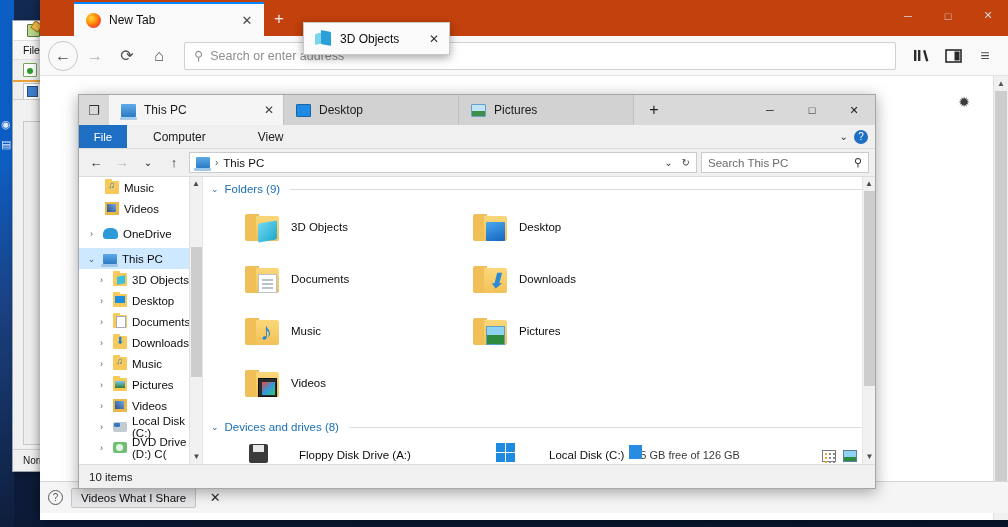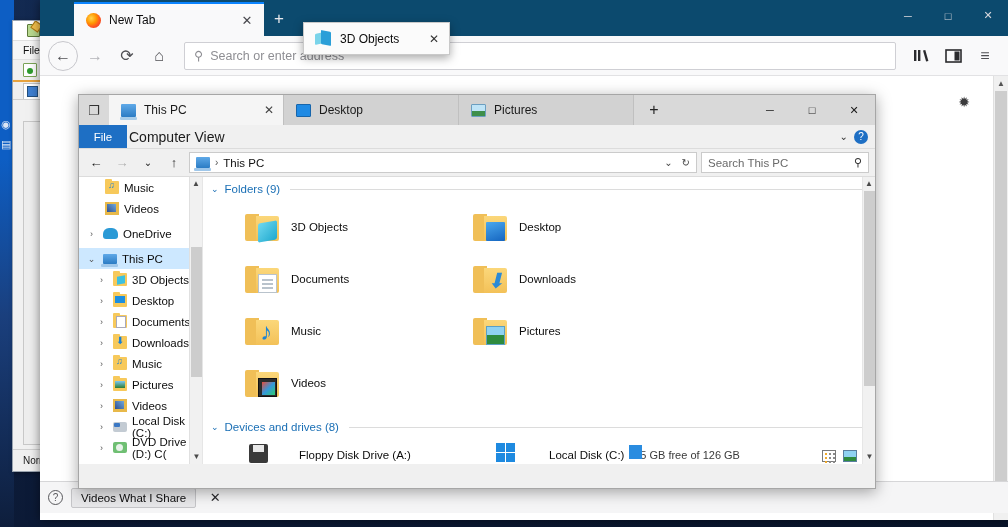--- a/index.html
+++ b/index.html
@@ -85,21 +85,21 @@
     font-size:10px; color:#1a1a1a;
   }
 
   
   .ff {
     position: absolute; left: 40px; top: 0; width: 968px; height: 520px;
     background: #f9f9fa; box-shadow: 0 0 10px rgba(0,0,0,.5);
     overflow: hidden;
   }
   .ff-titlebar {
-    height: 36px; background: #0c4a6e; position: relative; display: flex; align-items: flex-end;
+    height: 36px; background: #c2410c; position: relative; display: flex; align-items: flex-end;
   }
   .ff-tabstrip { display:flex; align-items:flex-end; height:36px; padding-left: 34px; }
   .ff-tab {
     height: 34px; min-width: 190px; background: #f9f9fa; border-top: 2px solid #0a84ff;
     display:flex; align-items:center; gap: 8px; padding: 0 10px 0 12px;
     font-size: 12px; color: #0c0c0d; position: relative;
   }
   .ff-favicon {
     width: 15px; height: 15px; border-radius: 50%;
     background: radial-gradient(circle at 35% 35%, #ffd44d 0%, #ff9500 38%, #ff5722 62%, #e0341a 100%);
@@ -198,21 +198,21 @@
 
   .fe-ribbon {
     height: 24px; background: #f0f0f0; display: flex; align-items: stretch;
     border-bottom: 1px solid #dcdcdc; position: relative;
   }
   .fe-ribbon-file {
     width: 48px; background: #1e6fc4; color: #fff; font-size: 11.5px;
     display:flex; align-items:center; justify-content:center;
   }
   .fe-ribbon-item {
-    padding: 0 2px; font-size: 14px; color: #1a1a1a;
+    padding: 0 26px; font-size: 12px; color: #1a1a1a;
     display: flex; align-items: center;
   }
   .fe-ribbon-right { margin-left:auto; display:flex; align-items:center; gap:6px; padding-right:7px; }
   .fe-chev { font-size: 10px; color: #333; }
   .fe-help {
     width: 14px; height: 14px; border-radius: 50%; background: #1e6fc4; color: #fff;
     font-size: 10px; display:flex; align-items:center; justify-content:center;
   }
 
   .fe-addressrow {
@@ -743,20 +743,23 @@
           <div class="arw" style="position:absolute;bottom:0;width:13px">▼</div>
         </div>
 
         <div class="fe-viewbtns">
           <span class="vb vb-details"></span>
           <span class="vb vb-icons"></span>
         </div>
       </div>
     </div>
 
+    <div class="fe-status">
+      <span>10 items</span>
+    </div>
   </div>
 
   <div class="drag-tab">
     <span class="drag-ico"></span>
     <span class="drag-label">3D Objects</span>
     <span class="drag-close">✕</span>
   </div>
 
 </div>
 

